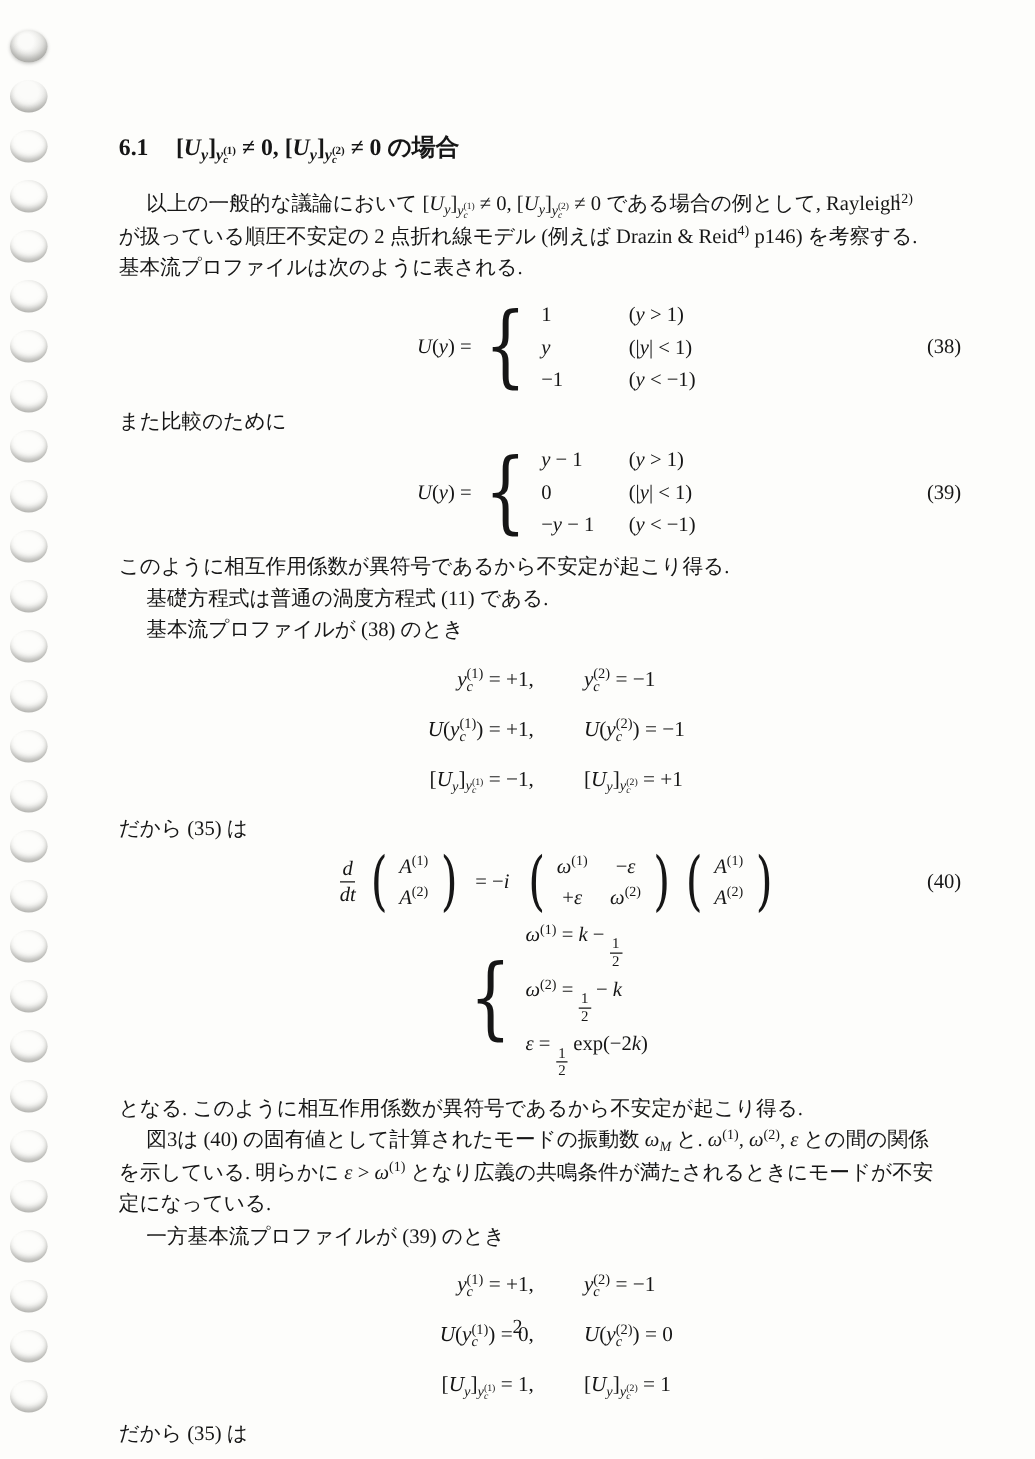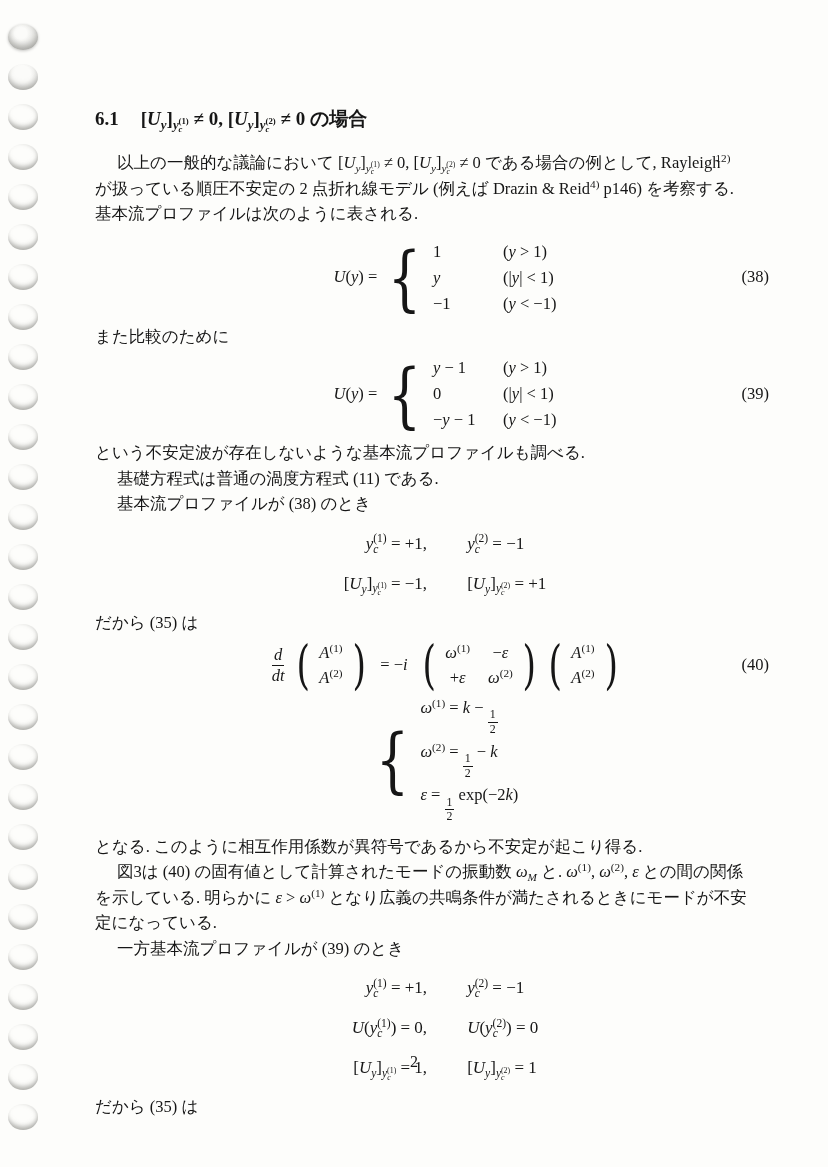--- a/index.html
+++ b/index.html
@@ -141,28 +141,32 @@
             <span class="cval">0</span>
             <span class="ccond">(|<i>y</i>| &lt; 1)</span>
             <span class="cval">−<i>y</i> − 1</span>
             <span class="ccond">(<i>y</i> &lt; −1)</span>
           </span>
         </span>
       </span>
       <span class="eqlabel">(39)</span>
     </div>
 
-    <p class="line">という不安定波が存在しないような基本流プロファイルも調べる.</p>
+    <p class="line">このように相互作用係数が異符号であるから不安定が起こり得る.</p>
     <p class="line indent">基礎方程式は普通の渦度方程式 (11) である.</p>
     <p class="line indent">基本流プロファイルが (38) のとき</p>
 
     <div class="mt12">
       <div class="mrow">
         <span><i>y</i><sub><i>c</i></sub><sup>(1)</sup> = +1,</span>
         <span><i>y</i><sub><i>c</i></sub><sup>(2)</sup> = −1</span>
+      </div>
+      <div class="mrow">
+        <span><i>U</i>(<i>y</i><sub><i>c</i></sub><sup>(1)</sup>) = +1,</span>
+        <span><i>U</i>(<i>y</i><sub><i>c</i></sub><sup>(2)</sup>) = −1</span>
       </div>
       <div class="mrow">
         <span>[<i>U</i><sub><i>y</i></sub>]<sub><i>y</i><sub><i>c</i></sub><sup>(1)</sup></sub> = −1,</span>
         <span>[<i>U</i><sub><i>y</i></sub>]<sub><i>y</i><sub><i>c</i></sub><sup>(2)</sup></sub> = +1</span>
       </div>
     </div>
 
     <p class="line">だから (35) は</p>
 
     <div class="eqline mt6">

